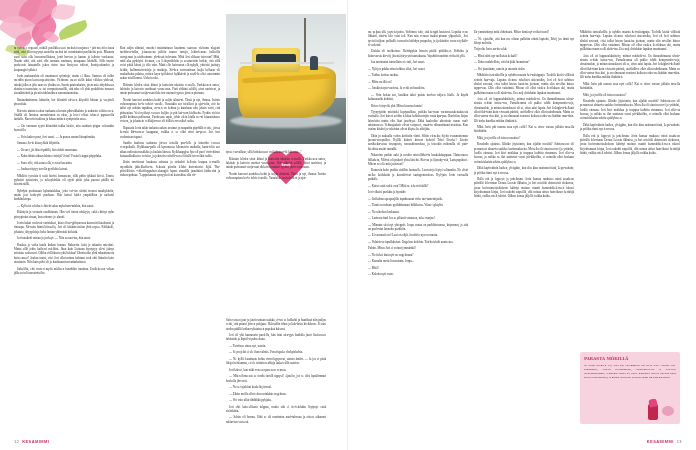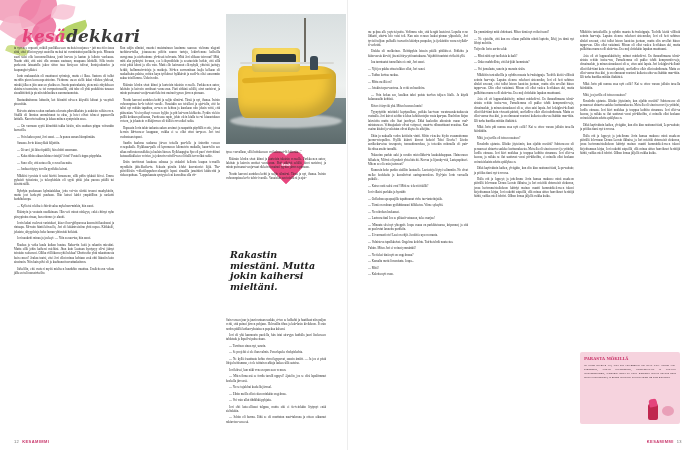--- a/index.html
+++ b/index.html
@@ -95,23 +95,20 @@
       <div class="petal p2"></div>
       <div class="petal p3"></div>
     <div class="petal p4"></div>
       <div class="petal p5"></div>
       <div class="petal p6"></div>
     <div class="petal p7"></div>
       <div class="leafy"></div>
       <div class="leafy2"></div>
   </div>
 
-  <div class="masthead">
-    <span class="kesa">kesä</span><span class="dekkari">dekkari</span>
-  </div>
 
   <div class="gutter"></div>
 
   <div class="photo">
     <div class="sky"></div>
     <div class="water"></div>
     <div class="wake"></div>
     <div class="boathull"></div>
     <div class="boatstripe"></div>
     <div class="cabin"></div>
@@ -119,21 +116,20 @@
     <div class="mast"></div>
     <div class="rail"></div>
     <div class="person"></div>
   </div>
 
   <div class="heart-wrap">
     <div class="heart"></div>
     <div class="heart-txt">kesä</div>
   </div>
 
-  <div class="pullquote">Rakastin miestäni. Mutta jokin kaihersi mieltäni.</div>
 
   <div class="col c1">
     <p class="noind">ta syvenee ropeasti, mikäli puolikkeeseen meitaisi nuojunea - jatt meetti reissua sittä, ettei ollut myynyt saatoilta meitaä tai varmistattut puolikolta pois. Minuuta saari saisi olla luononnollisiuna, jonit harvoa ja kastun ja laihoin vuokuusa. Naatin sittä, että saisi olla omaana sautaaan, maapaasa lahtiallä. Silla tavoin parkeenta lataaatolla jakoo sittoo taas kirsiyeen tulivat, ihmisjoulunden ja kaupungin tykkäet.</p>
     <p>Jurin mukaanskin oli muuttanut ryöminja, mutta ei likaa. Saatuva oli tullut meridin pienn kemeenpeuistoinn. Vietimme useen siellä kaksi viikkoa yhdessä, minkä jälkeen jäin saareen yksikseen. Saaria puutoukaisia, pienensä erätylukseen aktoinen tuomeista; se toi varrpuoinnasillä, että taho oli yhtä poukkiista tunasen sisuulättöintä ja pieniin tuhlaniksen sammutuunnista.</p>
     <p>Rantauktaitomsa luitaniin, kot kiinnitti niiveen kiiystilä kiituut ja vaeytteli pinenöääs.</p>
     <p>Kaivoin atutmen aitan nurkasta ulevasta pihavikkaktra ja aukaisin reikän oven. Sisällä oli limnian ummehtunut tu oksu, ja hetet olivat tehneet papauvolla lattialle. Kurovin tuulirna ja lakaoemiinen syntynisiin anea.</p>
     <p>— On varmaan syytä kiinnittää takka laisiin, niin saadaan pöppu veitsmään kunvoilla.</p>
     <p>— Voin kakou pout, Jori sanoi. — Ja panoa saman läimpiimään.</p>
     <p>Sanassa Jovin kässeykkiä kiljattiin.</p>
     <p>— Oi suvi, jäi läisoit päällä, hän ehätti sanomaan.</p>

